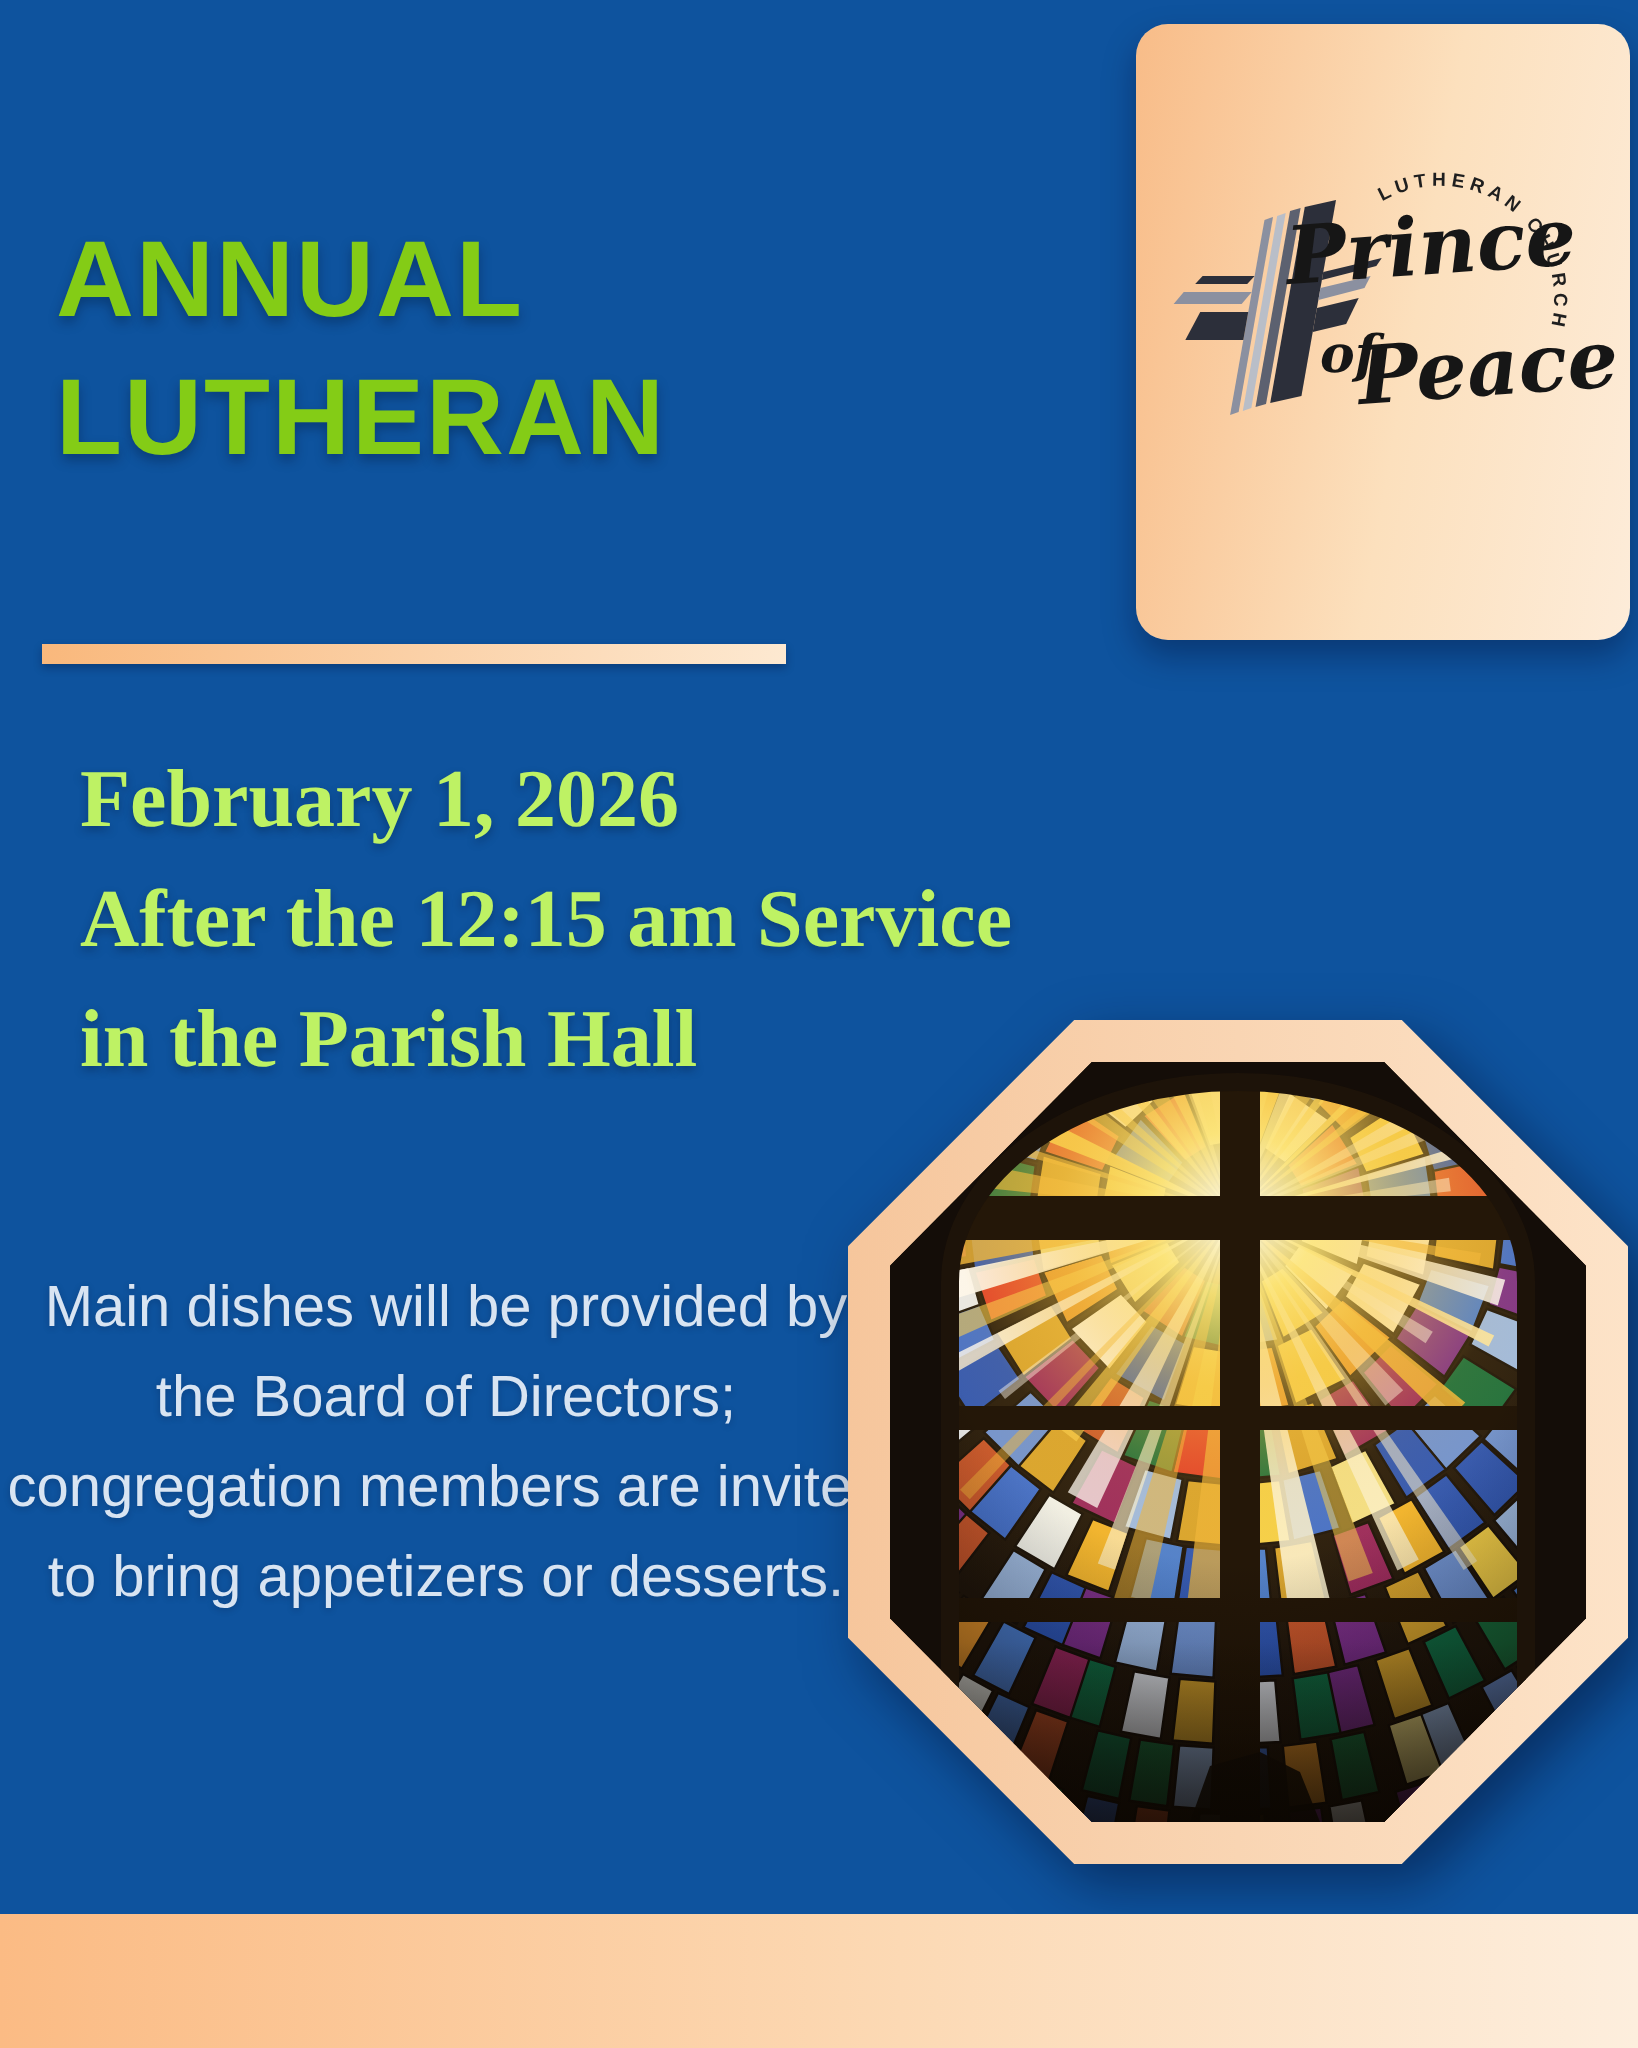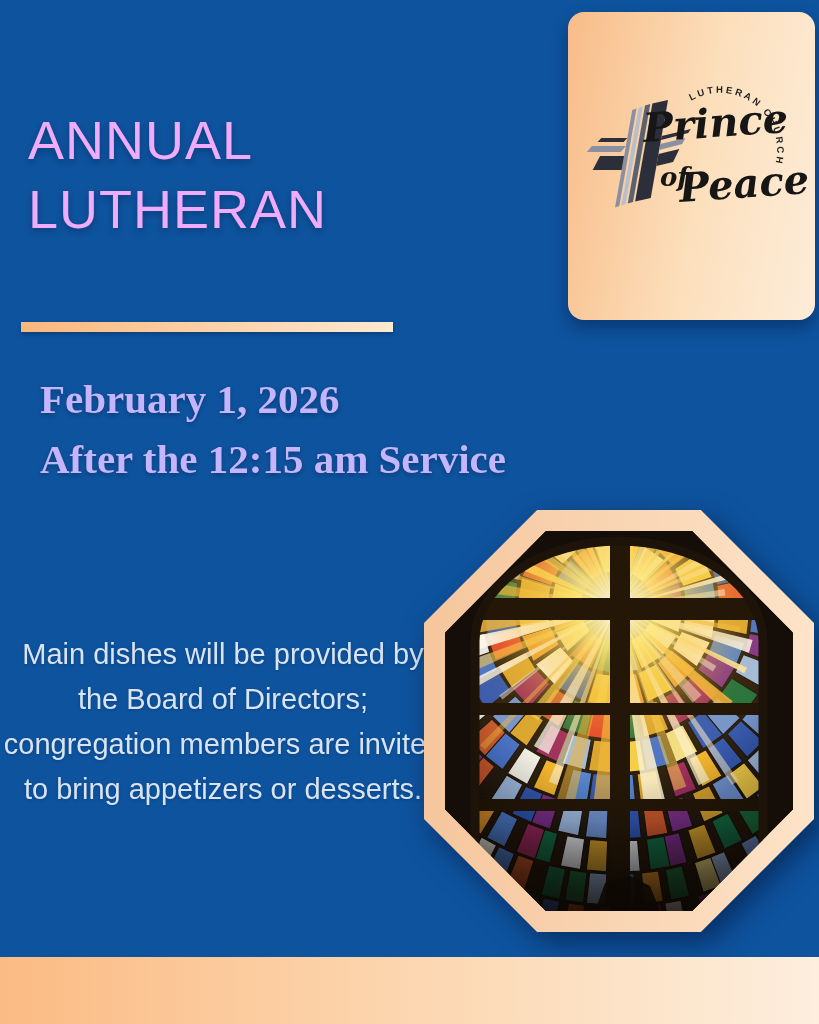--- a/index.html
+++ b/index.html
@@ -4,34 +4,34 @@
 <style>
   html,body{margin:0;padding:0;background:#333;}
   #canvas{
     position:relative;width:819px;height:1024px;overflow:hidden;
     background:#0e539e;
     font-family:"Liberation Sans", sans-serif;
   }
   
   .heading{
     position:absolute;left:28px;top:106px;margin:0;
-    color:#f0abfc;font-size:54px;line-height:69px;font-weight:400;
+    color:#84cc16;font-size:54px;line-height:69px;font-weight:700;
     letter-spacing:1px;text-shadow:0 3px 6px rgba(0,20,50,.35);
   }
   .heading span{display:block;}
   .accent-bar{
     position:absolute;left:21px;top:322px;width:372px;height:10px;
     background:linear-gradient(90deg,#f9b87c 0%,#fde9d1 100%);
     box-shadow:0 2px 4px rgba(0,10,40,.3);
   }
   
   .event{
     position:absolute;left:40px;top:369px;
     font-family:"Liberation Serif", serif;font-weight:700;
-    color:#c4b5fd;font-size:41px;line-height:60px;
+    color:#bef264;font-size:41px;line-height:60px;
     text-shadow:0 2px 4px rgba(0,20,50,.35);
   }
   .event div{white-space:nowrap;}
   
   .details{
     position:absolute;left:0;top:603px;width:446px;
     text-align:center;color:#d8e4f2;font-size:29px;line-height:45px;
     text-shadow:0 1px 3px rgba(0,20,50,.25);
   }
   
@@ -71,20 +71,21 @@
   <h1 class="heading">
     <span>ANNUAL</span>
     <span>LUTHERAN</span>
   </h1>
 
   <div class="accent-bar"></div>
 
   <div class="event">
     <div>February 1, 2026</div>
     <div>After the 12:15 am Service</div>
+    <div>in the Parish Hall</div>
   </div>
 
   <p class="details">Main dishes will be provided by the Board of Directors; congregation members are invited to bring appetizers or desserts.</p>
 
   <div class="logo-card">
     <svg width="247" height="308" viewBox="0 0 247 308">
       <defs>
         <path id="arcPath" d="M 108.3,101.4 A 57,57 0 0 1 198.7,170.7" fill="none"></path>
       </defs>
 

